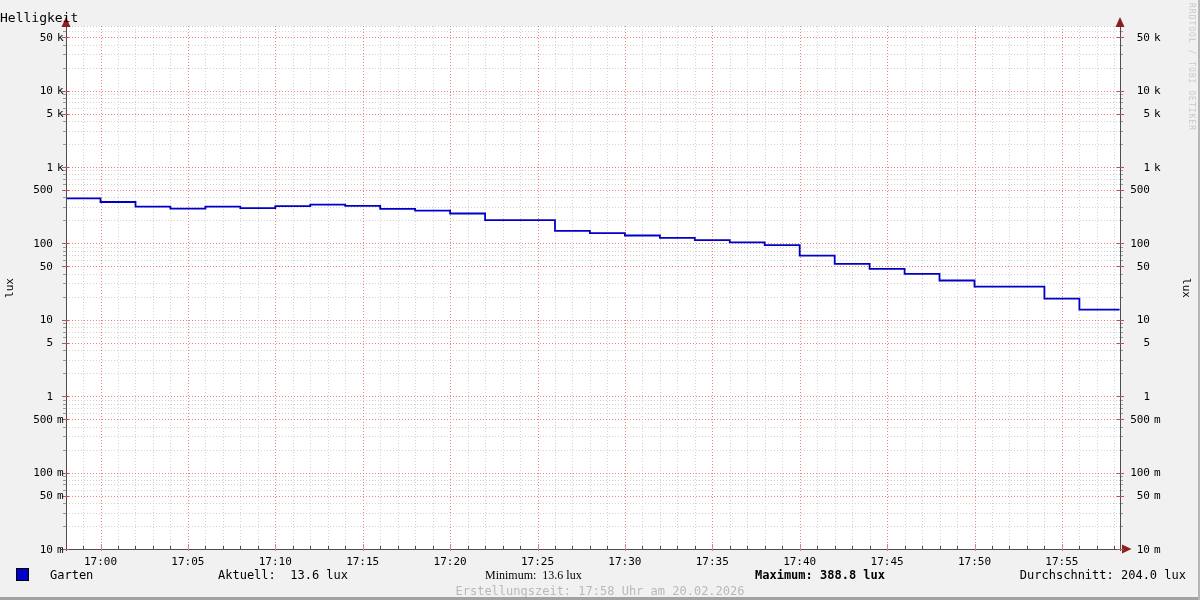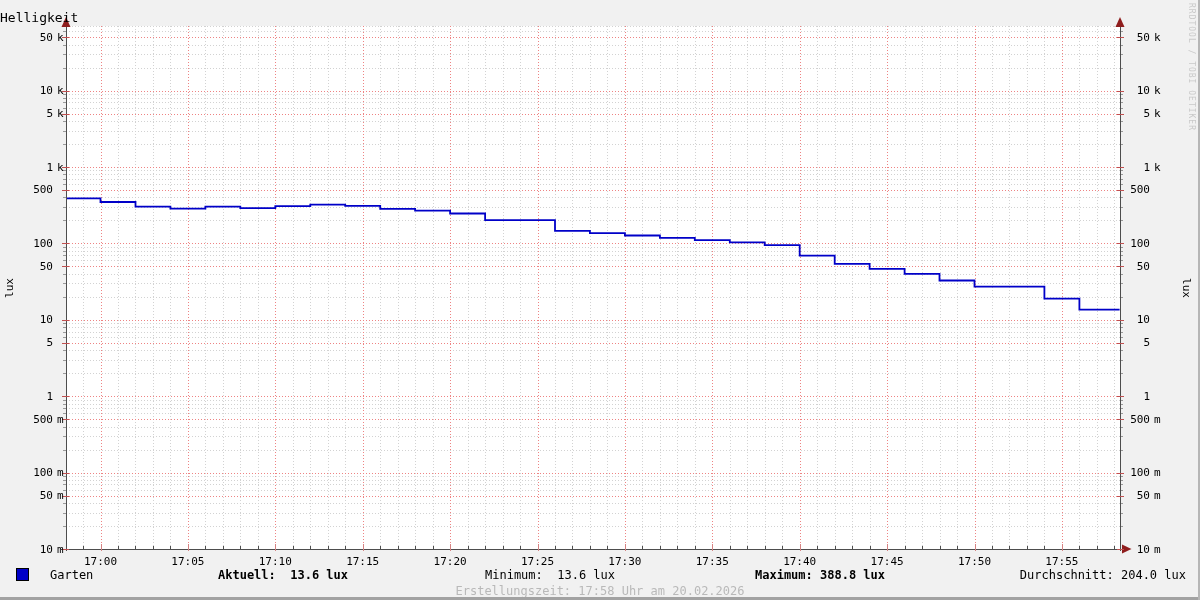--- a/index.html
+++ b/index.html
@@ -11,22 +11,22 @@
   }
   #chart{position:absolute;left:0;top:0;}
   .title{
     position:absolute;left:0;top:10px;width:1096px;
     font-size:13px;color:#000;letter-spacing:0;
   }
   .legend-row{position:absolute;left:0;top:0;width:1200px;height:0;font-size:12px;color:#000;}
   .swatch{position:absolute;left:16px;top:568px;width:11px;height:11px;border:1px solid #000;}
   .series-label{position:absolute;left:33px;top:568px;margin-left:17px;}
   .stat{position:absolute;top:568px;white-space:pre;}
-  .stat.s0{left:218px;font-weight:bold;}
-  .stat.s1{left:485px;}
+  .stat.s0{left:218px;}
+  .stat.s1{left:485px;font-family:Liberation Serif, serif;}
   .stat.s2{left:755px;font-weight:bold;}
   .stat.s3{right:14px;}
   .footer{
     position:absolute;left:0;top:584px;width:1200px;text-align:center;
     font-size:12px;
   }
   .watermark{
     position:absolute;top:3px;right:4px;
     writing-mode:vertical-rl;
     font-size:8px;letter-spacing:1px;white-space:pre;

